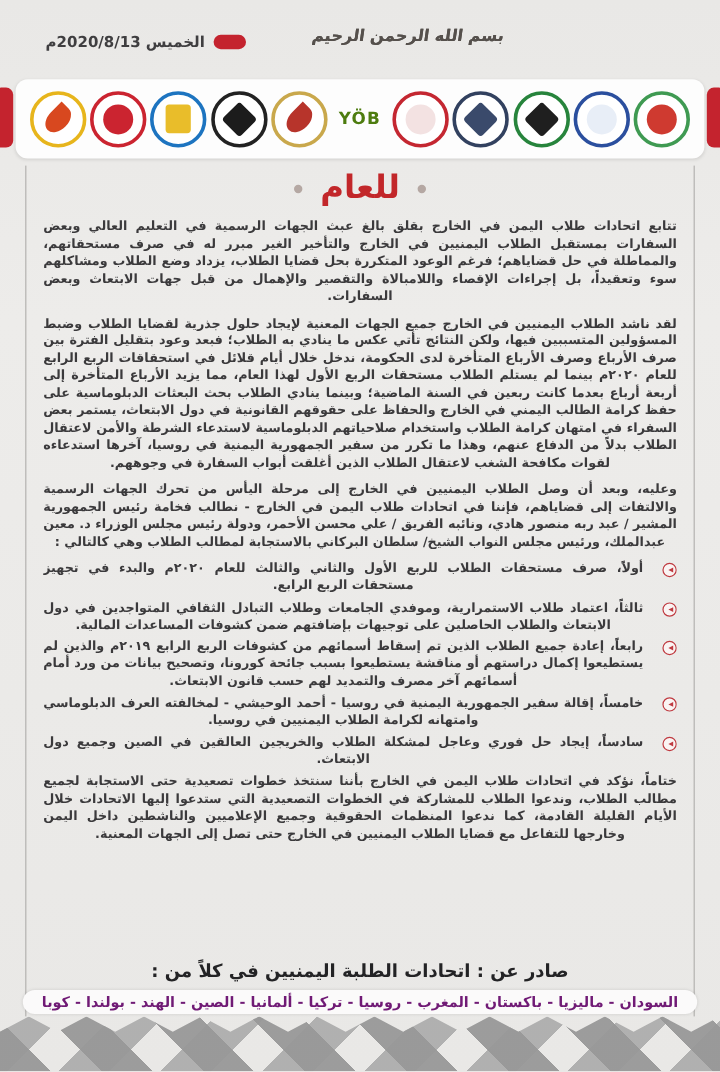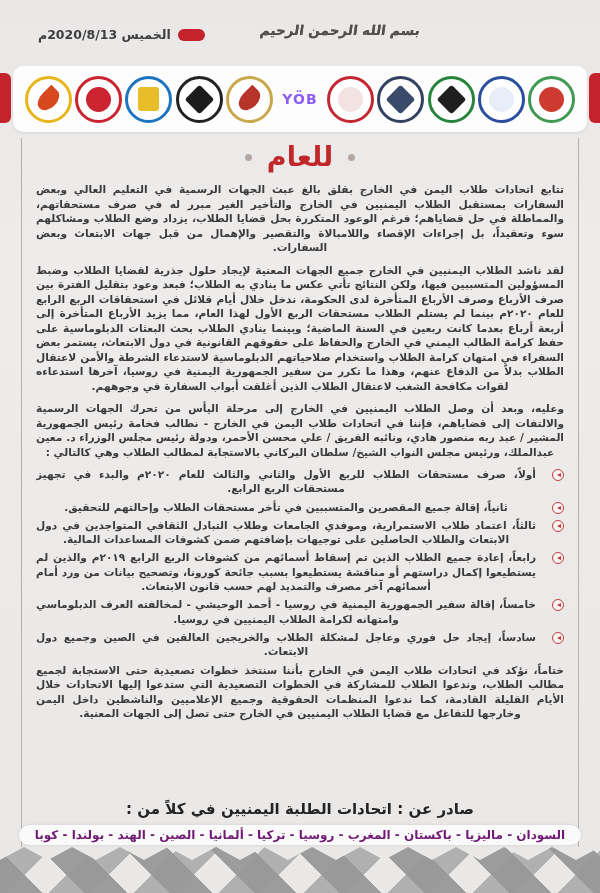--- a/index.html
+++ b/index.html
@@ -97,21 +97,21 @@
       <div class="logo" style="border-color: rgb(29, 116, 192);">
         <div class="core core-bars" style="background: rgb(233, 189, 42);"></div>
       </div>
       <div class="logo" style="border-color: rgb(34, 34, 34);">
         <div class="core core-diamond" style="background: rgb(28, 28, 28);"></div>
       </div>
       <div class="logo" style="border-color: rgb(201, 168, 76);">
         <div class="core core-flame" style="background: rgb(183, 52, 43);"></div>
       </div>
       <div class="logo logo-flat">
-        <span class="logo-glyph" style="color: #8b5cf6;">YÖB</span>
+        <span class="logo-glyph" style="color: #4d7c0f;">YÖB</span>
       </div>
       <div class="logo" style="border-color: rgb(196, 39, 49);">
         <div class="core core-ring" style="background: rgb(243, 226, 226);"></div>
       </div>
       <div class="logo" style="border-color: rgb(50, 65, 95);">
         <div class="core core-diamond" style="background: rgb(58, 74, 107);"></div>
       </div>
       <div class="logo" style="border-color: rgb(39, 132, 60);">
         <div class="core core-diamond" style="background: rgb(31, 31, 31);"></div>
       </div>
@@ -142,26 +142,20 @@
       <div class="demand">
         <span class="bullet">
             <span class="bullet-arrow"></span>
           </span>
         <div class="demand-text">أولاً، صرف مستحقات الطلاب للربع الأول والثاني والثالث للعام ٢٠٢٠م والبدء في تجهيز مستحقات الربع الرابع.</div>
       </div>
       <div class="demand">
         <span class="bullet">
             <span class="bullet-arrow"></span>
           </span>
-        <div class="demand-text">ثانياً، إقالة جميع المقصرين والمتسببين في تأخر مستحقات الطلاب وإحالتهم للتحقيق.</div>
-      </div>
-      <div class="demand">
-        <span class="bullet">
-            <span class="bullet-arrow"></span>
-          </span>
         <div class="demand-text">ثالثاً، اعتماد طلاب الاستمرارية، وموفدي الجامعات وطلاب التبادل الثقافي المتواجدين في دول الابتعاث والطلاب الحاصلين على توجيهات بإضافتهم ضمن كشوفات المساعدات المالية.</div>
       </div>
       <div class="demand">
         <span class="bullet">
             <span class="bullet-arrow"></span>
           </span>
         <div class="demand-text">رابعاً، إعادة جميع الطلاب الذين تم إسقاط أسمائهم من كشوفات الربع الرابع ٢٠١٩م والذين لم يستطيعوا إكمال دراستهم أو مناقشة يستطيعوا بسبب جائحة كورونا، وتصحيح بيانات من ورد أمام أسمائهم آخر مصرف والتمديد لهم حسب قانون الابتعاث.</div>
       </div>
       <div class="demand">
         <span class="bullet">

